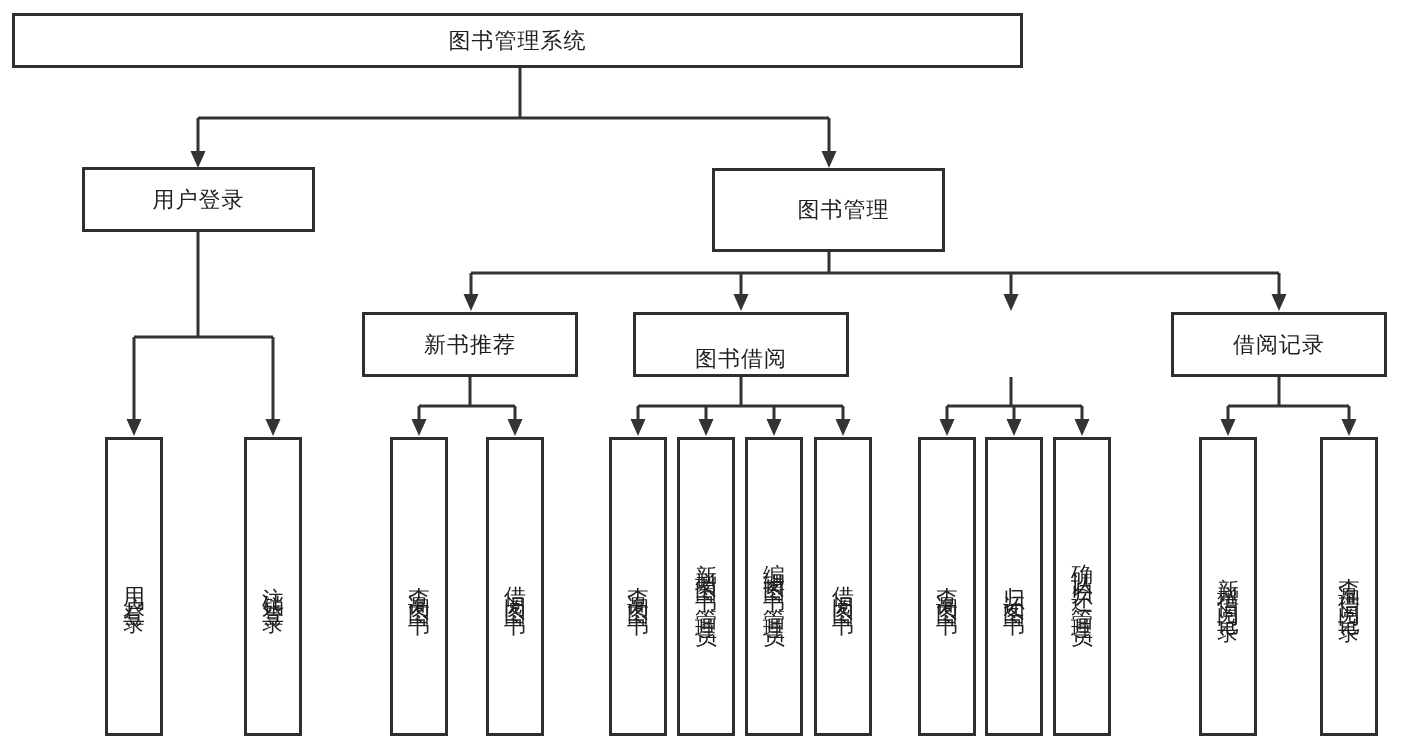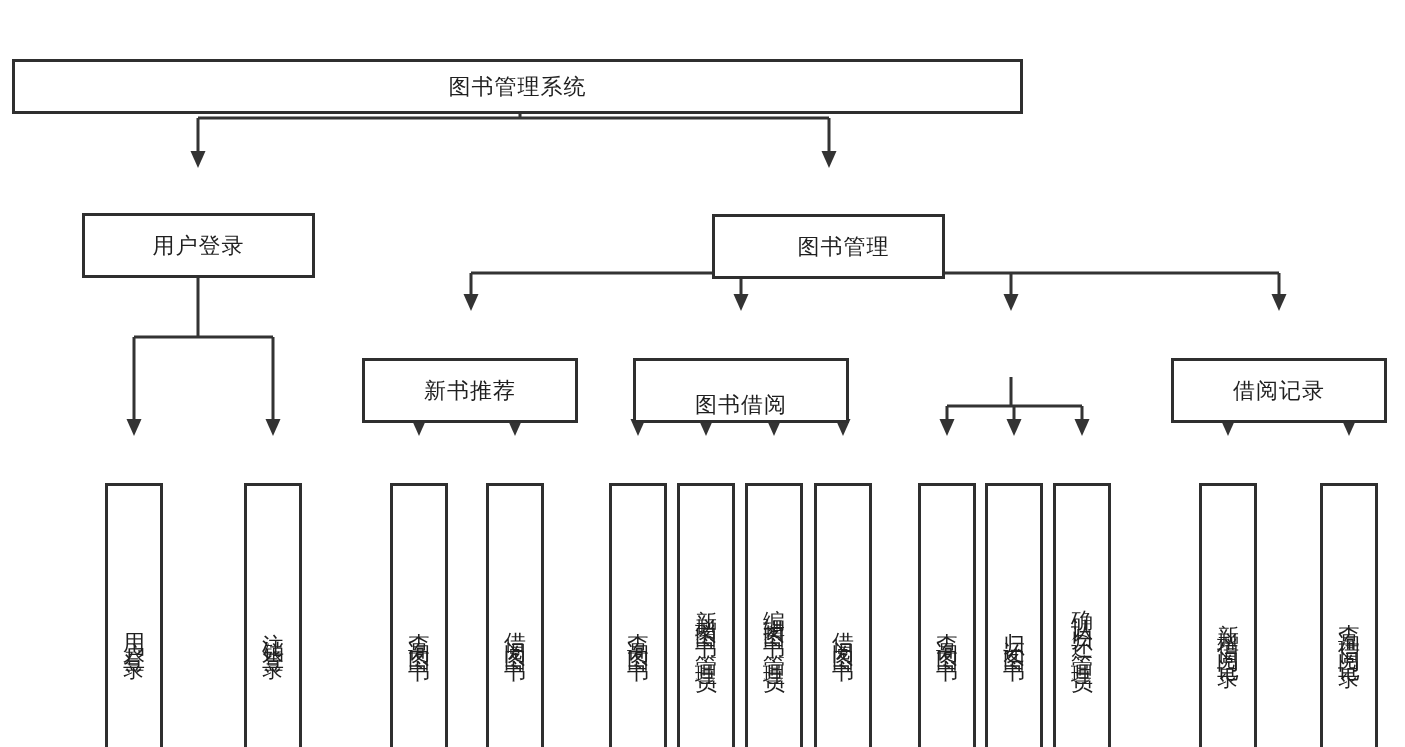--- a/index.html
+++ b/index.html
@@ -18,21 +18,20 @@
     width: 1405px; height: 747px;
   }
   .node {
     position: absolute;
     box-sizing: border-box;
     border: 3px solid #2f2f2f;
     background: #ffffff;
     display: flex;
     align-items: center;
     justify-content: center;
-    margin-top: 46px;
   }
   .node.h { font-size: 22px; letter-spacing: 1px; }
   .node.v span {
     writing-mode: vertical-rl;
     text-orientation: mixed;
     font-size: 22px;
     letter-spacing: 9px;
     line-height: 1;
     white-space: nowrap;
   }
@@ -91,21 +90,21 @@
     </g>
   </svg>
 
   <div class="node h" style="left:12px; top:13px; width:1011px; height:55px;">
     <span>图书管理系统</span>
   </div>
 
   <div class="node h" style="left:82px; top:167px; width:233px; height:65px;">
     <span>用户登录</span>
   </div>
-  <div class="node h" style="left:712px; top:168px; width:233px; height:65px;padding-left:30px;">
+  <div class="node h" style="left:712px; top:168px; width:233px; height:84px;padding-left:30px;">
     <span>图书管理</span>
   </div>
 
   <div class="node h" style="left:362px; top:312px; width:216px; height:65px;">
     <span>新书推荐</span>
   </div>
   <div class="node h" style="left:633px; top:312px; width:216px; height:65px;align-items:flex-end;">
     <span>图书借阅</span>
   </div>
   <div class="node h" style="left:1171px; top:312px; width:216px; height:65px;">

